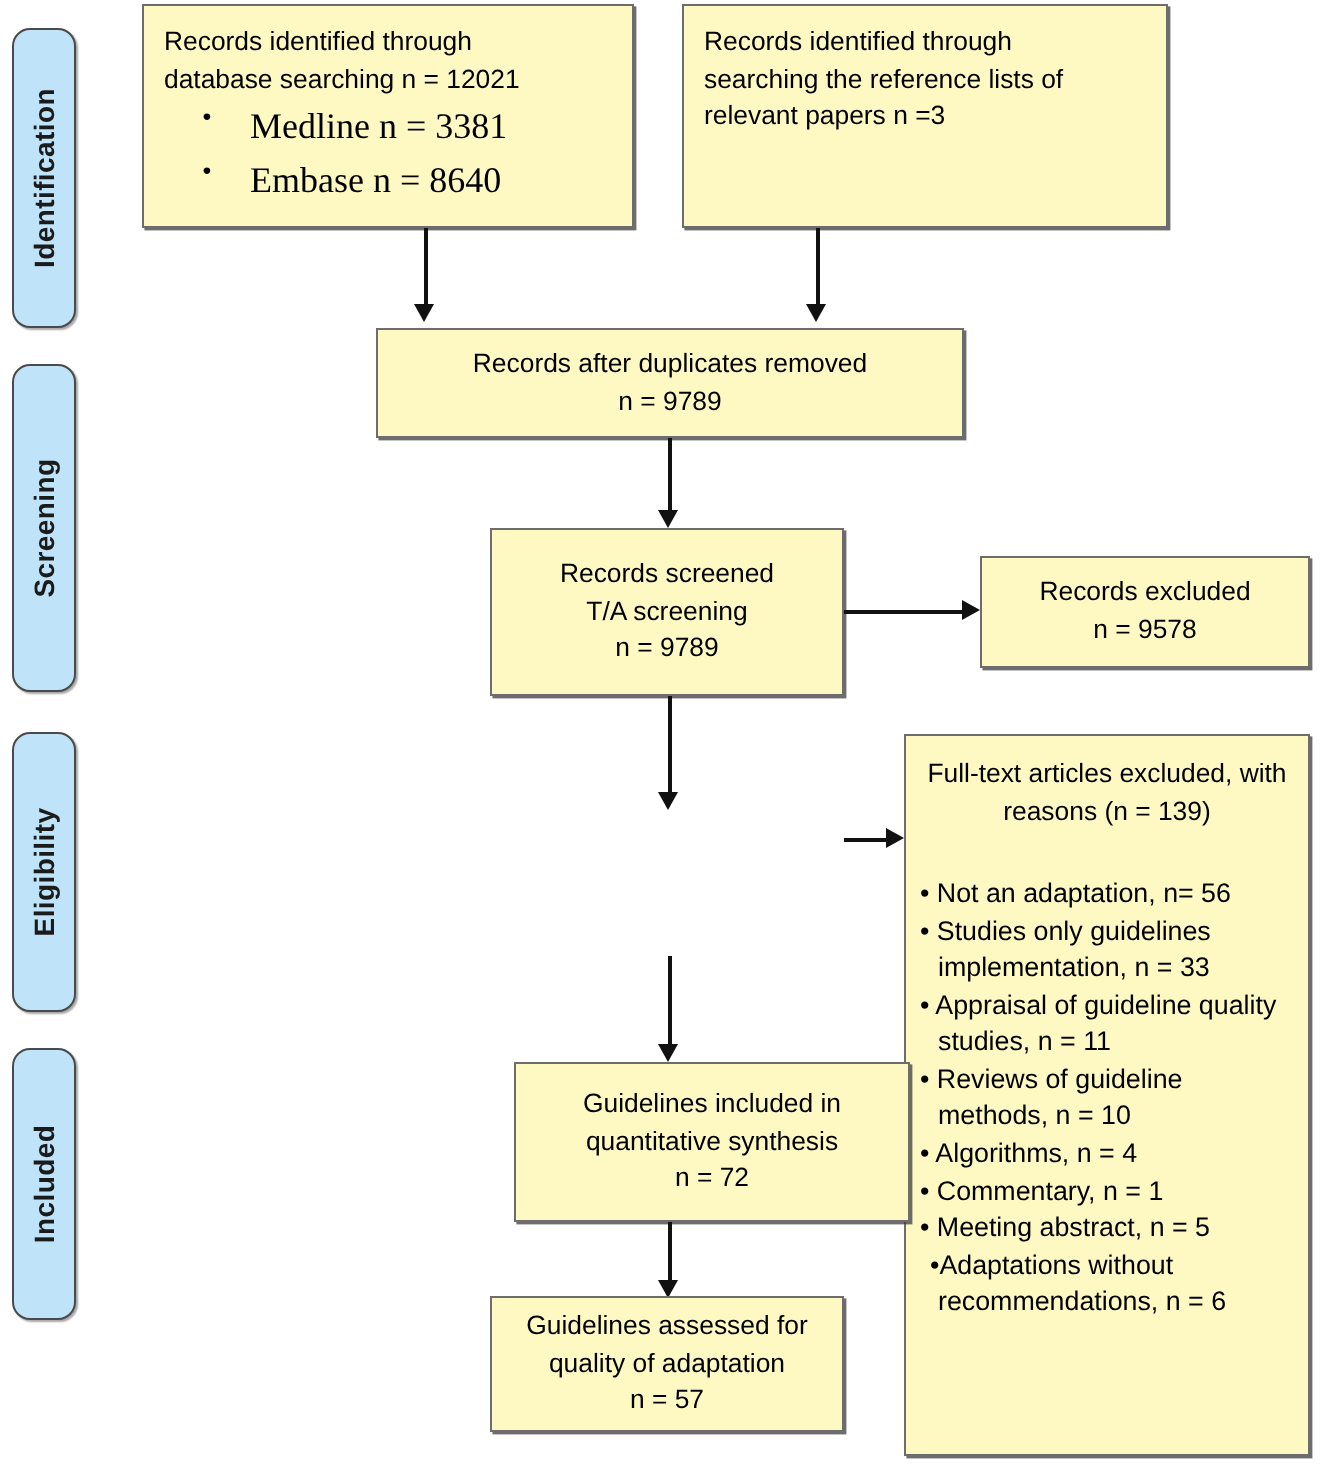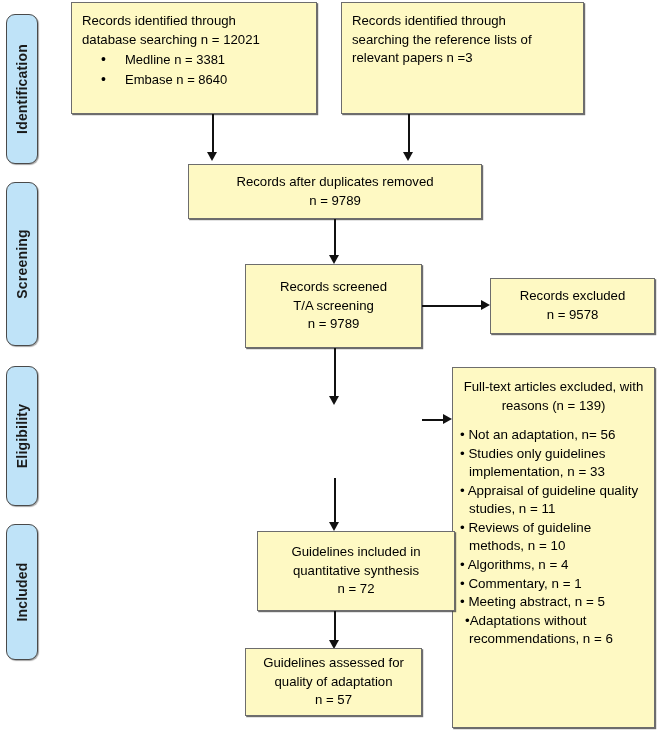--- a/index.html
+++ b/index.html
@@ -67,33 +67,34 @@
   
   .bullets {
     list-style: none;
     margin: 2px 0 0 0;
     padding: 0 0 0 16px;
   }
   .bullets li {
     position: relative;
     padding-left: 27px;
     margin: 1px 0;
-    font-size: 13px;
+    font-size: 18px;
+    font-family: Liberation Serif, serif;
   }
   .bullets li::before {
     content: "\2022";
     position: absolute;
     left: 3px;
     top: -1px;
     font-size: 14px;
   }
   
   .reasons-head {
     text-align: center;
-    margin-bottom: 11px;
+    margin-bottom: 23px;
   }
   .reasons {
     list-style: none;
     margin: 0;
     padding: 0;
   }
   .reasons li {
     margin: 0 0 0.5px 0;
     font-size: 13.4px;
     line-height: 1.36;

